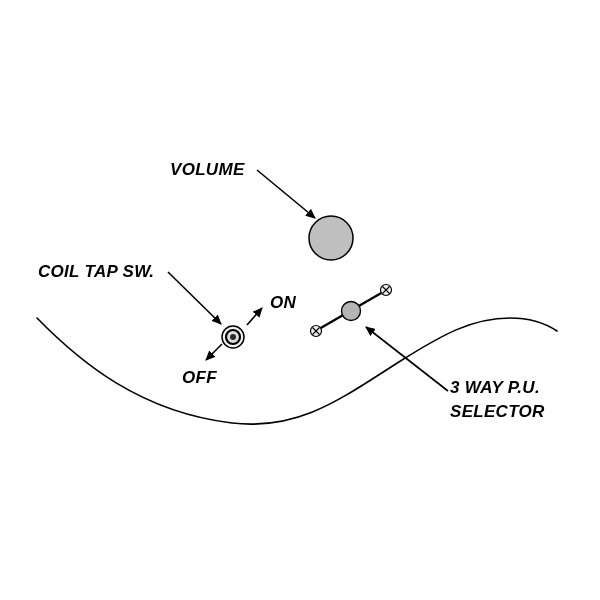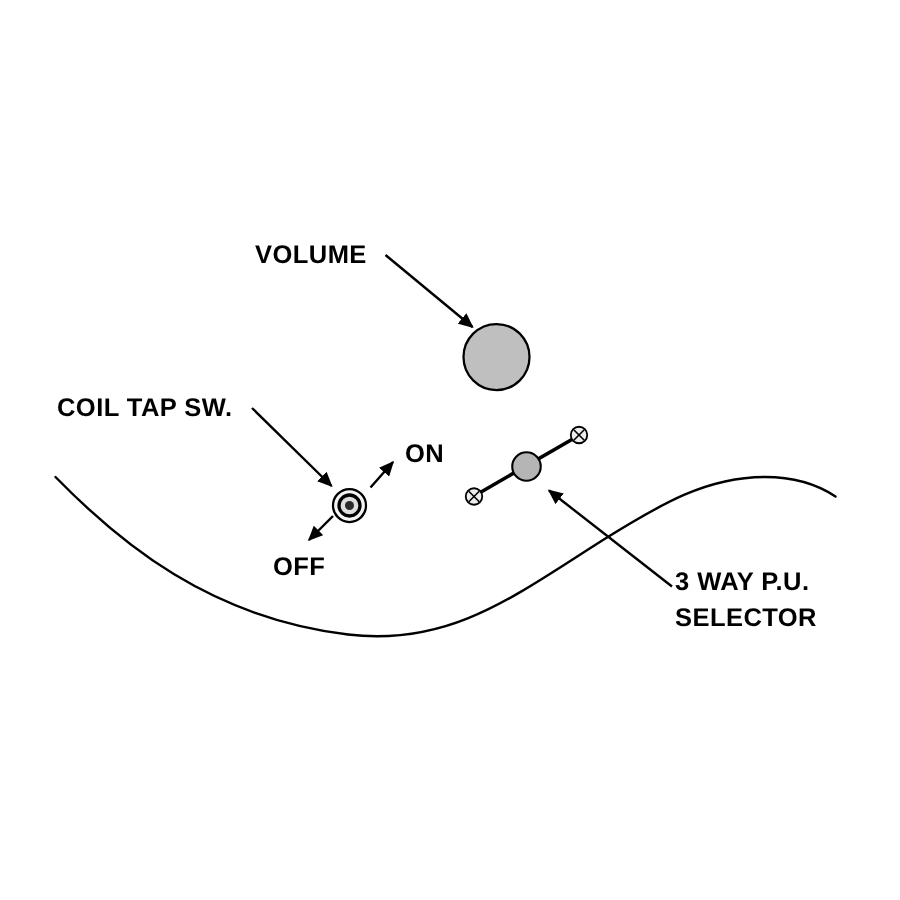--- a/index.html
+++ b/index.html
@@ -6,20 +6,21 @@
     margin: 0;
     padding: 0;
     background: #ffffff;
   }
   .stage {
     position: relative;
     width: 600px;
     height: 600px;
     background: #ffffff;
     overflow: hidden;
+    font-style: italic;
   }
   svg {
     display: block;
   }
   .diagram-label {
     font-family: "Liberation Sans", sans-serif;
     font-weight: bold;
     font-size: 17px;
     letter-spacing: 0.3px;
     fill: #000000;

